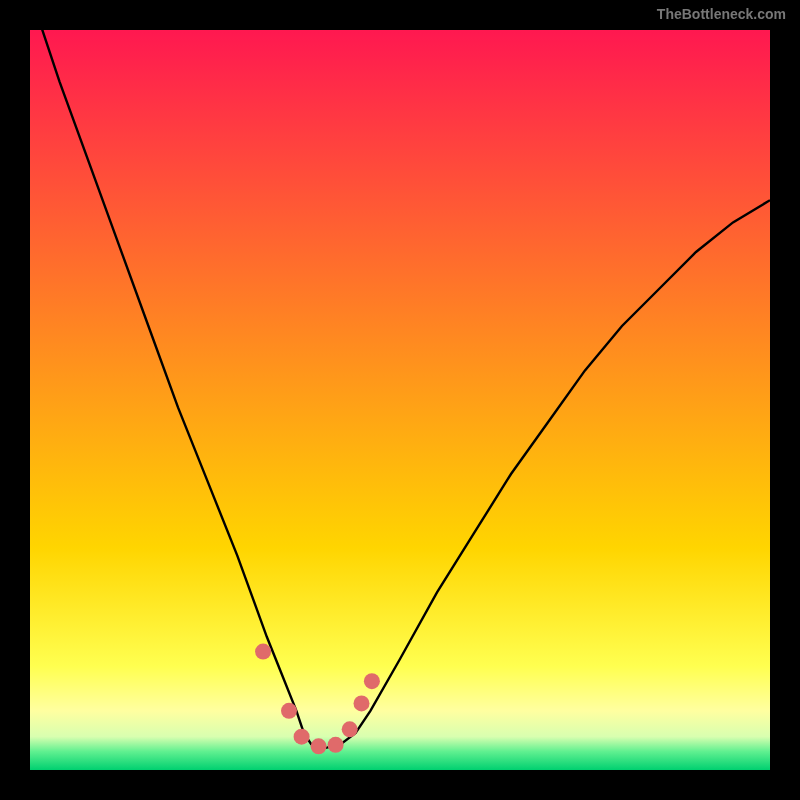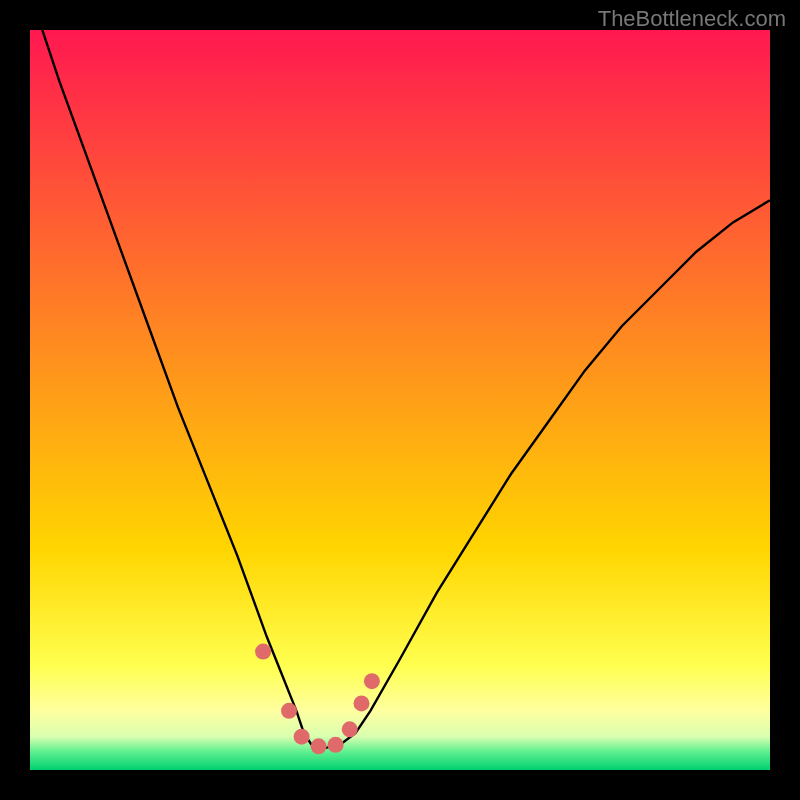--- a/index.html
+++ b/index.html
@@ -17,22 +17,22 @@
     left: 0;
     width: 800px;
     height: 800px;
     background: #000;
   }
   .watermark {
     position: absolute;
     top: 6px;
     right: 14px;
     color: #777;
-    font-size: 22px;
-    font-weight: 400;
+    font-size: 14px;
+    font-weight: 700;
     user-select: none;
     font-family: Arial, Helvetica, sans-serif;
   }
   .plot-area {
     position: absolute;
     left: 30px;
     top: 30px;
     width: 740px;
     height: 740px;
   }

